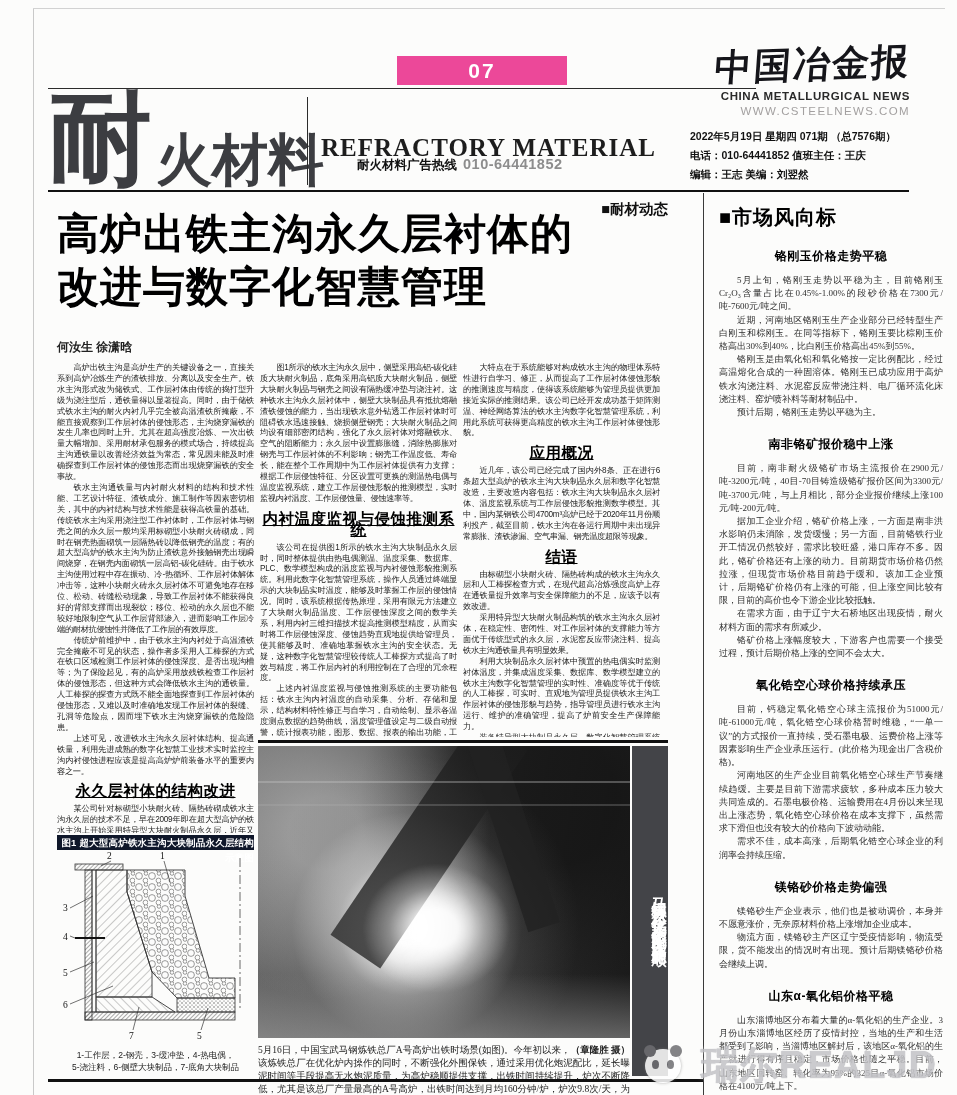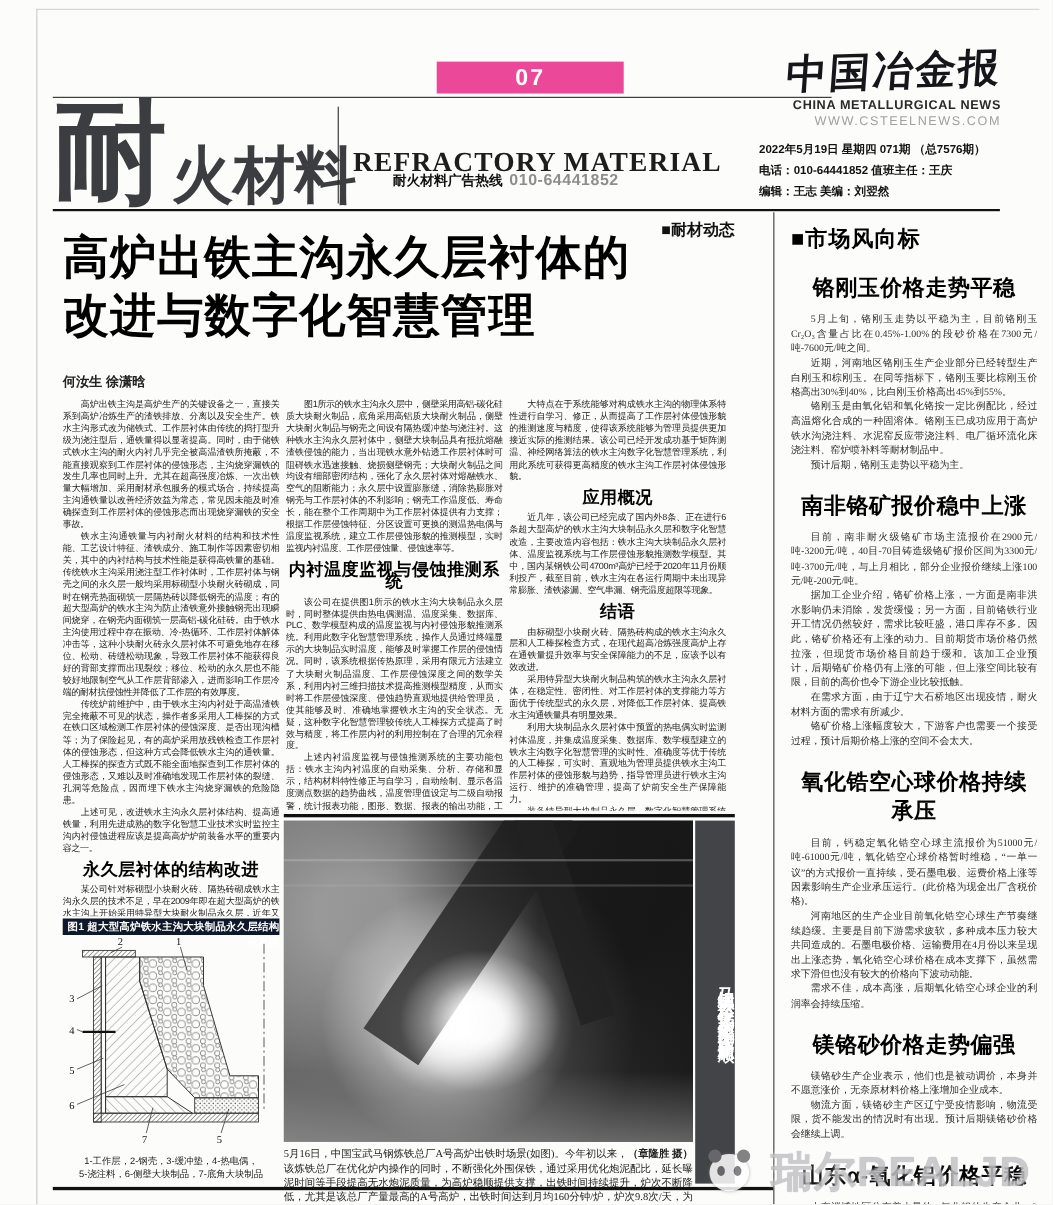--- a/index.html
+++ b/index.html
@@ -43,21 +43,21 @@
   .byline { position:absolute; left:57px; top:339px; font-size:12px; font-weight:bold; color:#222; }
 
   
   .col { position:absolute; top:363px; width:197px; overflow:hidden;
          font-size:8.2px; line-height:10.9px; letter-spacing:-0.3px; text-align:justify; color:#232323; }
   .col p { text-indent:2em; margin:0; }
   .col1 { left:57px;  height:470px; }
   .col2 { left:260px; height:374px; }
   .col3 { left:463px; height:374px; }
   .subhead { font-size:15.5px; font-weight:bold; text-align:center; text-indent:0 !important;
-             letter-spacing:0.5px; margin:9px 0 7px !important; color:#000; }
+             letter-spacing:0.5px; margin:9px 0 7px !important; color:#000;text-decoration:underline; }
 
   
   .figure { position:absolute; left:57px; top:835px; width:197px; }
   .fig-title { background:#0f172a; color:#fff; font-size:9.5px; font-weight:bold; text-align:right;
                height:15px; line-height:15px; letter-spacing:0.2px; }
   .fig-canvas { display:block; background:#fcfcfb; }
   .fig-legend { font-size:8.5px; line-height:12px; text-align:center; color:#222; margin-top:3px; }
 
   
   .photo-rule { position:absolute; left:258px; top:740px; width:410px; height:3px; background:#111; }
@@ -85,21 +85,21 @@
   .photo-caption { position:absolute; left:258px; top:1044px; width:372px; font-size:9.5px;
                    line-height:13px; text-align:justify; color:#222;
                    font-family:"Liberation Serif","DejaVu Serif",serif; }
   .photo-caption .credit { float:right; font-weight:bold; }
   .rule-bottom { position:absolute; left:48px; top:1079px; width:655px; height:3px; background:#111; }
 
   
   .sidebar-divider { position:absolute; left:703px; top:193px; width:1px; height:902px; background:#3a3a3a; }
   .sidebar { position:absolute; left:719px; top:204px; width:224px; height:891px; overflow:hidden; }
   .sb-header { font-size:20px; font-weight:900; color:#000; letter-spacing:1px; margin-bottom:4px; }
-  .sb-article h3 { font-size:20px; font-weight:bold; text-align:center; letter-spacing:0.5px;
+  .sb-article h3 { font-size:12px; font-weight:bold; text-align:center; letter-spacing:0.5px;
                    color:#000; margin:17px 0 9px; }
   .sb-article p { font-size:9px; line-height:13.2px; text-align:justify; text-indent:2em; color:#2e2e2e;
                   font-family:"Liberation Serif","DejaVu Serif",serif; }
 
   
   .watermark { position:absolute; left:645px; top:1040px; width:310px; display:flex; align-items:center;
                gap:4px; opacity:0.85; pointer-events:none; }
   .wm-panda { width:36px; height:34px; background:#fff; border-radius:50%; position:relative;
               box-shadow:0 0 3px rgba(120,120,120,0.7); flex:0 0 auto; }
   .wm-panda:before, .wm-panda:after { content:""; position:absolute; top:-4px; width:12px; height:12px;
@@ -166,21 +166,21 @@
     <p>上述内衬温度监视与侵蚀推测系统的主要功能包括：铁水主沟内衬温度的自动采集、分析、存储和显示，结构材料特性修正与自学习，自动绘制、显示各温度测点数据的趋势曲线，温度管理值设定与二级自动报警，统计报表功能，图形、数据、报表的输出功能，工作层衬体侵蚀形貌判断与推测。</p>
 
   </div>
 
   <div class="col col3">
     <p>大特点在于系统能够对构成铁水主沟的物理体系特性进行自学习、修正，从而提高了工作层衬体侵蚀形貌的推测速度与精度，使得该系统能够为管理员提供更加接近实际的推测结果。该公司已经开发成功基于矩阵测温、神经网络算法的铁水主沟数字化智慧管理系统，利用此系统可获得更高精度的铁水主沟工作层衬体侵蚀形貌。</p>
     <p class="subhead">应用概况</p>
     <p>近几年，该公司已经完成了国内外8条、正在进行6条超大型高炉的铁水主沟大块制品永久层和数字化智慧改造，主要改造内容包括：铁水主沟大块制品永久层衬体、温度监视系统与工作层侵蚀形貌推测数学模型。其中，国内某钢铁公司4700m³高炉已经于2020年11月份顺利投产，截至目前，铁水主沟在各运行周期中未出现异常膨胀、渣铁渗漏、空气串漏、钢壳温度超限等现象。</p>
     <p class="subhead">结语</p>
     <p>由标砌型小块耐火砖、隔热砖构成的铁水主沟永久层和人工棒探检查方式，在现代超高冶炼强度高炉上存在通铁量提升效率与安全保障能力的不足，应该予以有效改进。</p>
-    <p>采用特异型大块耐火制品构筑的铁水主沟永久层衬体，在稳定性、密闭性、对工作层衬体的支撑能力等方面优于传统型式的永久层，对降低工作层衬体、提高铁水主沟通铁量具有明显效果。</p>
+    <p>采用特异型大块耐火制品构筑的铁水主沟永久层衬体，在稳定性、密闭性、对工作层衬体的支撑能力等方面优于传统型式的永久层，水泥窑反应带浇注料、提高铁水主沟通铁量具有明显效果。</p>
     <p>利用大块制品永久层衬体中预置的热电偶实时监测衬体温度，并集成温度采集、数据库、数学模型建立的铁水主沟数字化智慧管理的实时性、准确度等优于传统的人工棒探，可实时、直观地为管理员提供铁水主沟工作层衬体的侵蚀形貌与趋势，指导管理员进行铁水主沟运行、维护的准确管理，提高了炉前安全生产保障能力。</p>
     <p>装备特异型大块制品永久层、数字化智慧管理系统的铁水主沟已经在多条超大型高炉的铁水主沟得到实际应用，获得预期使用效果。</p>
   </div>
 
   <div class="figure">
     <div class="fig-title">图1 超大型高炉铁水主沟大块制品永久层结构示意图</div>
     <svg class="fig-canvas" width="197" height="196" viewBox="0 0 197 196">
       <defs>
         <pattern id="hatchFine" width="3" height="3" patternUnits="userSpaceOnUse" patternTransform="rotate(45)">
           <line x1="0" y1="0" x2="0" y2="3" stroke="#444" stroke-width="0.9"></line>

